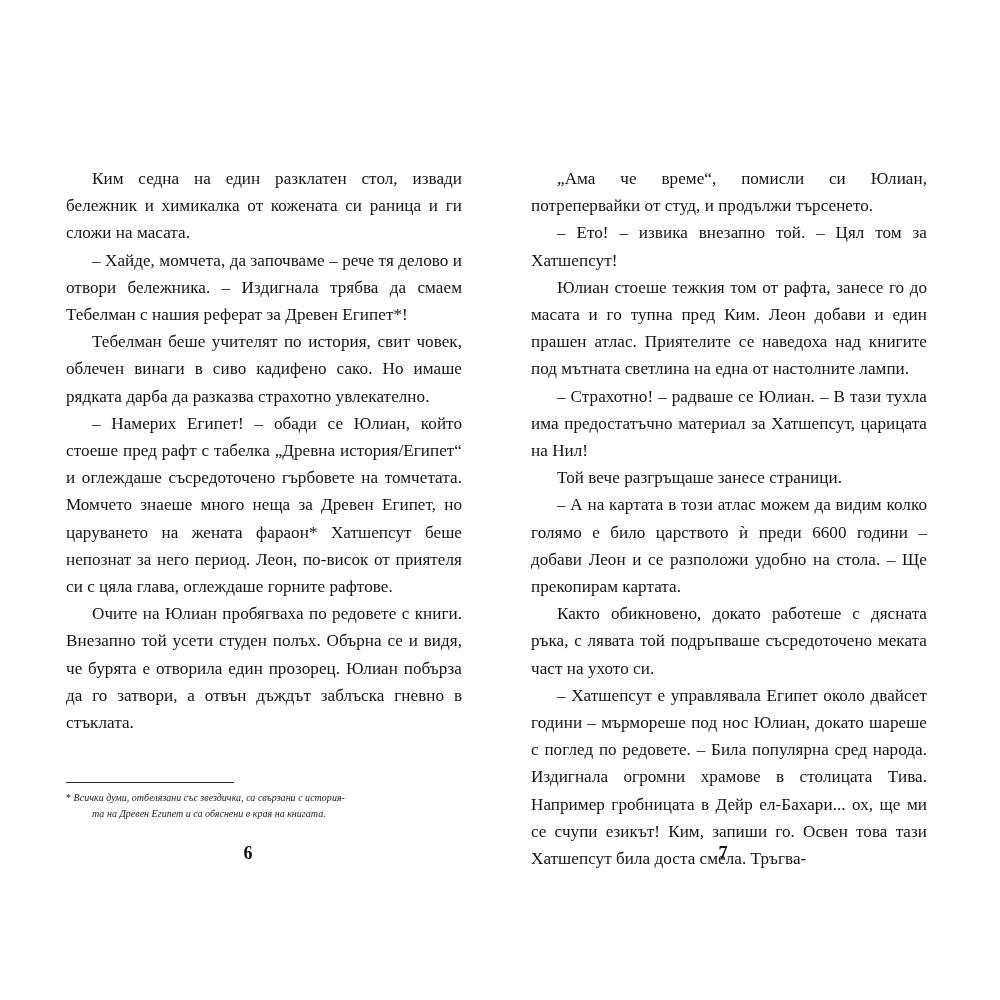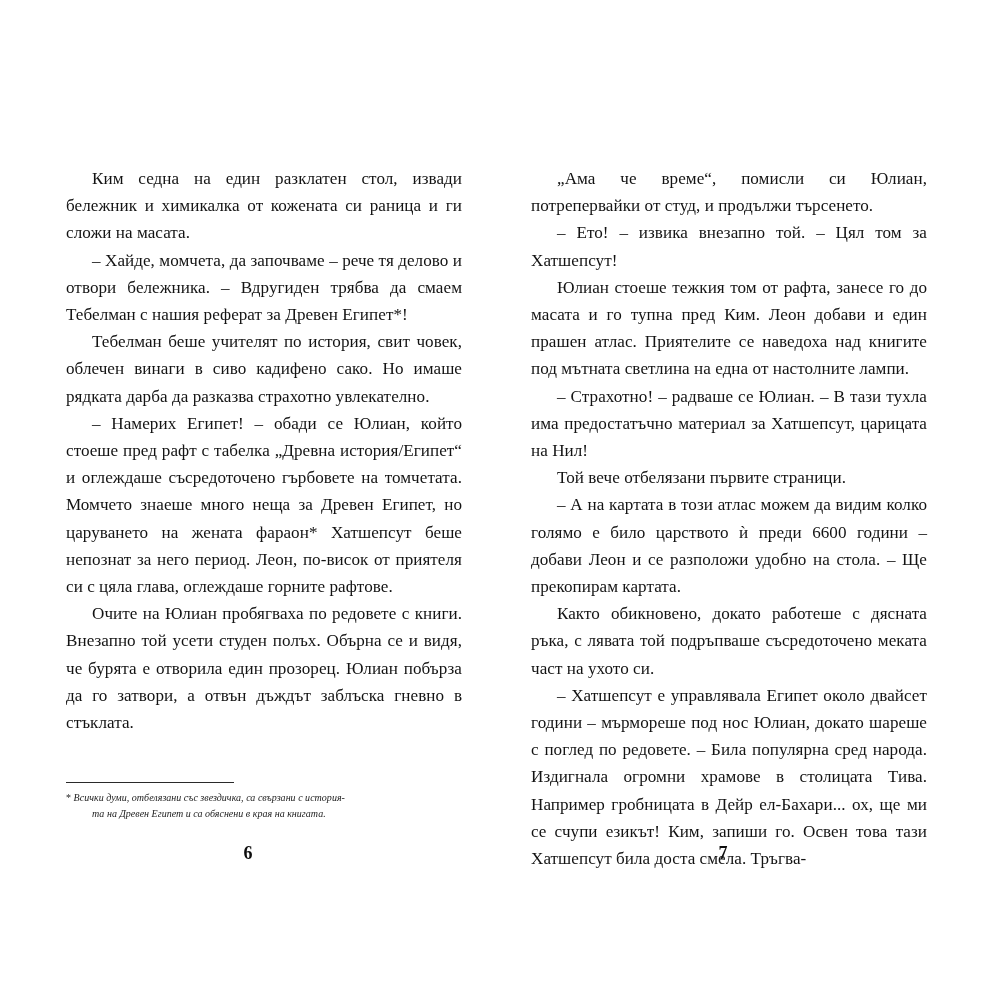--- a/index.html
+++ b/index.html
@@ -95,41 +95,41 @@
   .page-right .page-number { left: 232px; }
 </style>
 </head>
 <body>
 
 <div class="spread">
 
   <div class="page page-left">
     <div class="textblock">
       <p>Ким седна на един разклатен стол, извади бележник и химикалка от кожената си раница и ги сложи на масата.</p>
-      <p>– Хайде, момчета, да започваме – рече тя делово и отвори бележника. – Вдругиден трябва да смаем Тебелман с нашия реферат за Древен Египет*!</p>
+      <p>– Хайде, момчета, да започваме – рече тя делово и отвори бележника. – Издигнала трябва да смаем Тебелман с нашия реферат за Древен Египет*!</p>
       <p>Тебелман беше учителят по история, свит човек, облечен винаги в сиво кадифено сако. Но имаше рядката дарба да разказва страхотно увлекателно.</p>
       <p>– Намерих Египет! – обади се Юлиан, който стоеше пред рафт с табелка „Древна история/Египет“ и оглеждаше съсредоточено гърбовете на томчетата. Момчето знаеше много неща за Древен Египет, но царуването на жената фараон* Хатшепсут беше непознат за него период. Леон, по-висок от приятеля си с цяла глава, оглеждаше горните рафтове.</p>
       <p>Очите на Юлиан пробягваха по редовете с книги. Внезапно той усети студен полъх. Обърна се и видя, че бурята е отворила един прозорец. Юлиан побърза да го затвори, а отвън дъждът заблъска гневно в стъклата.</p>
     </div>
 
     <div class="footnote">
       <div class="footnote-rule"></div>
       <div class="footnote-text"><span class="footnote-star">*</span> <span>Всички думи, отбелязани със звездичка, са свързани с история-</span><span class="fn-line2">та на Древен Египет и са обяснени в края на книгата.</span></div>
     </div>
 
     <div class="page-number">6</div>
   </div>
 
   <div class="page page-right">
     <div class="textblock">
       <p>„Ама че време“, помисли си Юлиан, потрепервайки от студ, и продължи търсенето.</p>
       <p>– Ето! – извика внезапно той. – Цял том за Хатшепсут!</p>
       <p>Юлиан стоеше тежкия том от рафта, занесе го до масата и го тупна пред Ким. Леон добави и един прашен атлас. Приятелите се наведоха над книгите под мътната светлина на една от настолните лампи.</p>
       <p>– Страхотно! – радваше се Юлиан. – В тази тухла има предостатъчно материал за Хатшепсут, царицата на Нил!</p>
-      <p>Той вече отбелязани първите страници.</p>
+      <p>Той вече разгръщаше занесе страници.</p>
       <p>– А на картата в този атлас можем да видим колко голямо е било царството ѝ преди 6600 години – добави Леон и се разположи удобно на стола. – Ще прекопирам картата.</p>
       <p>Както обикновено, докато работеше с дясната ръка, с лявата той подръпваше съсредоточено меката част на ухото си.</p>
       <p>– Хатшепсут е управлявала Египет около двайсет години – мърмореше под нос Юлиан, докато шареше с поглед по редовете. – Била популярна сред народа. Издигнала огромни храмове в столицата Тива. Например гробницата в Дейр ел-Бахари... ох, ще ми се счупи езикът! Ким, запиши го. Освен това тази Хатшепсут била доста смела. Тръгва-</p>
     </div>
 
     <div class="page-number">7</div>
   </div>
 
 </div>
 

